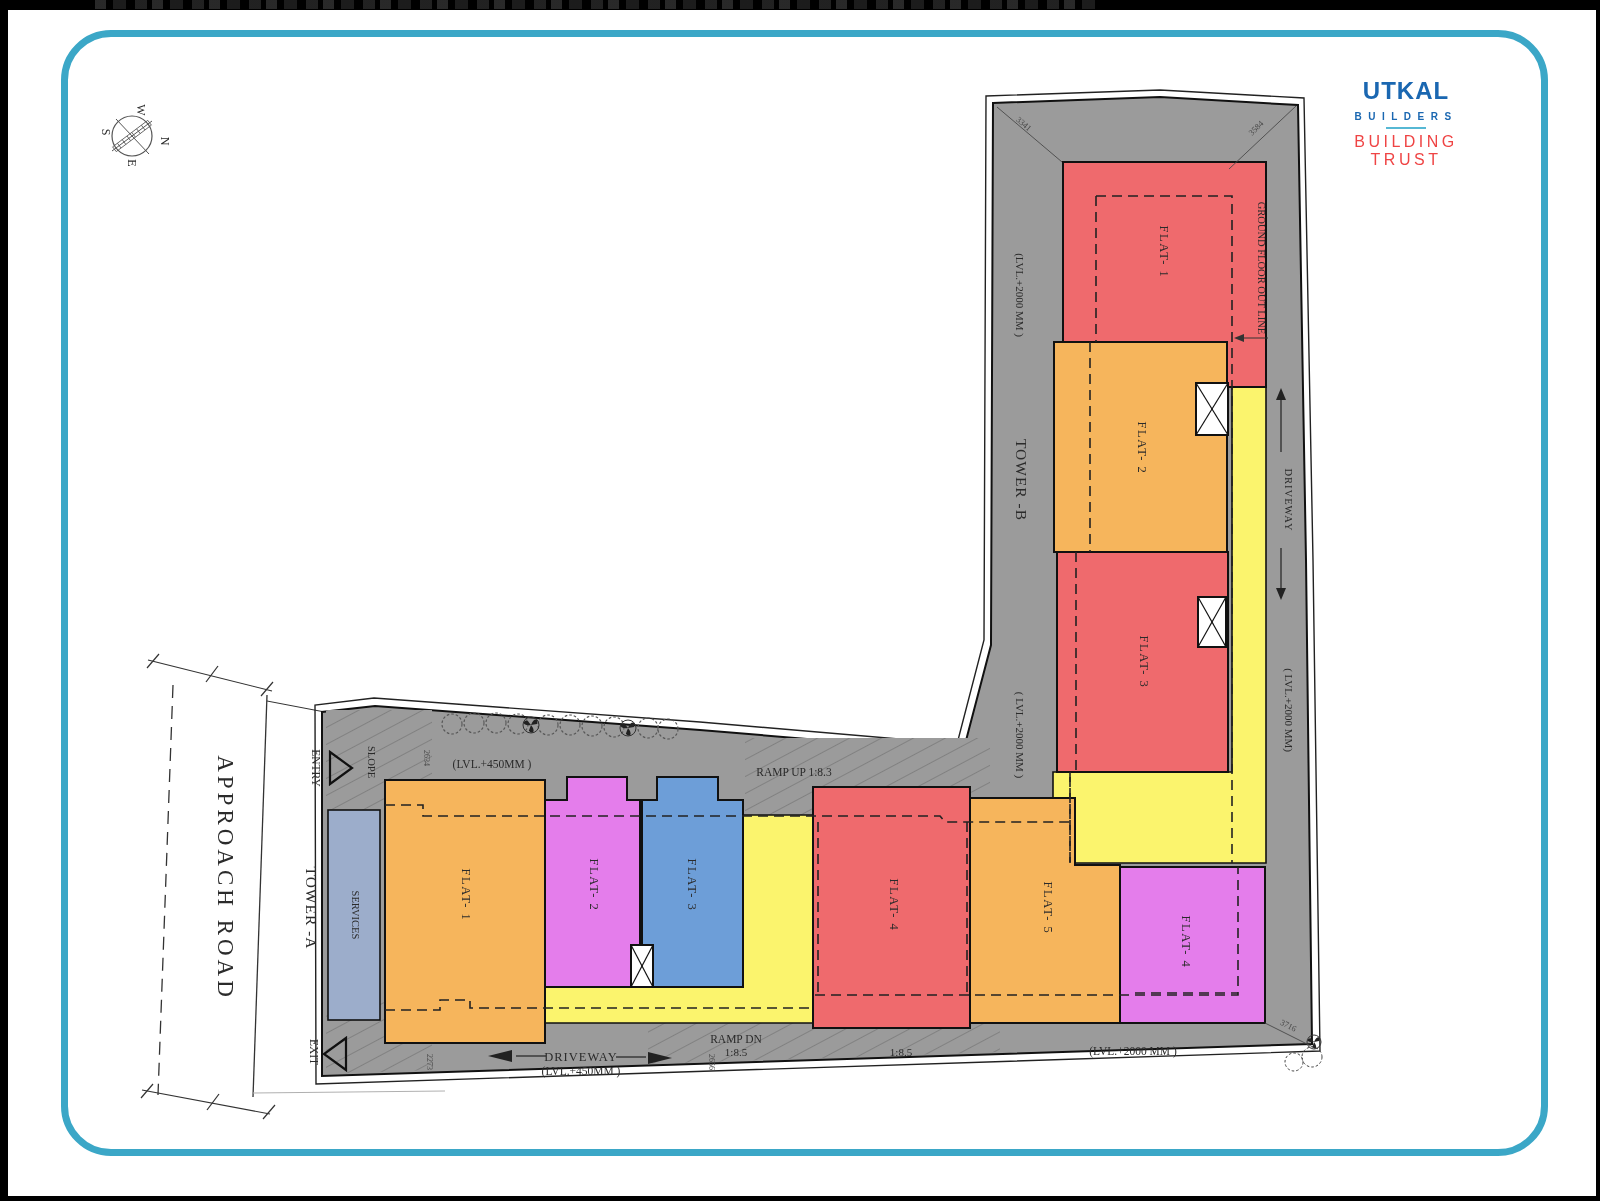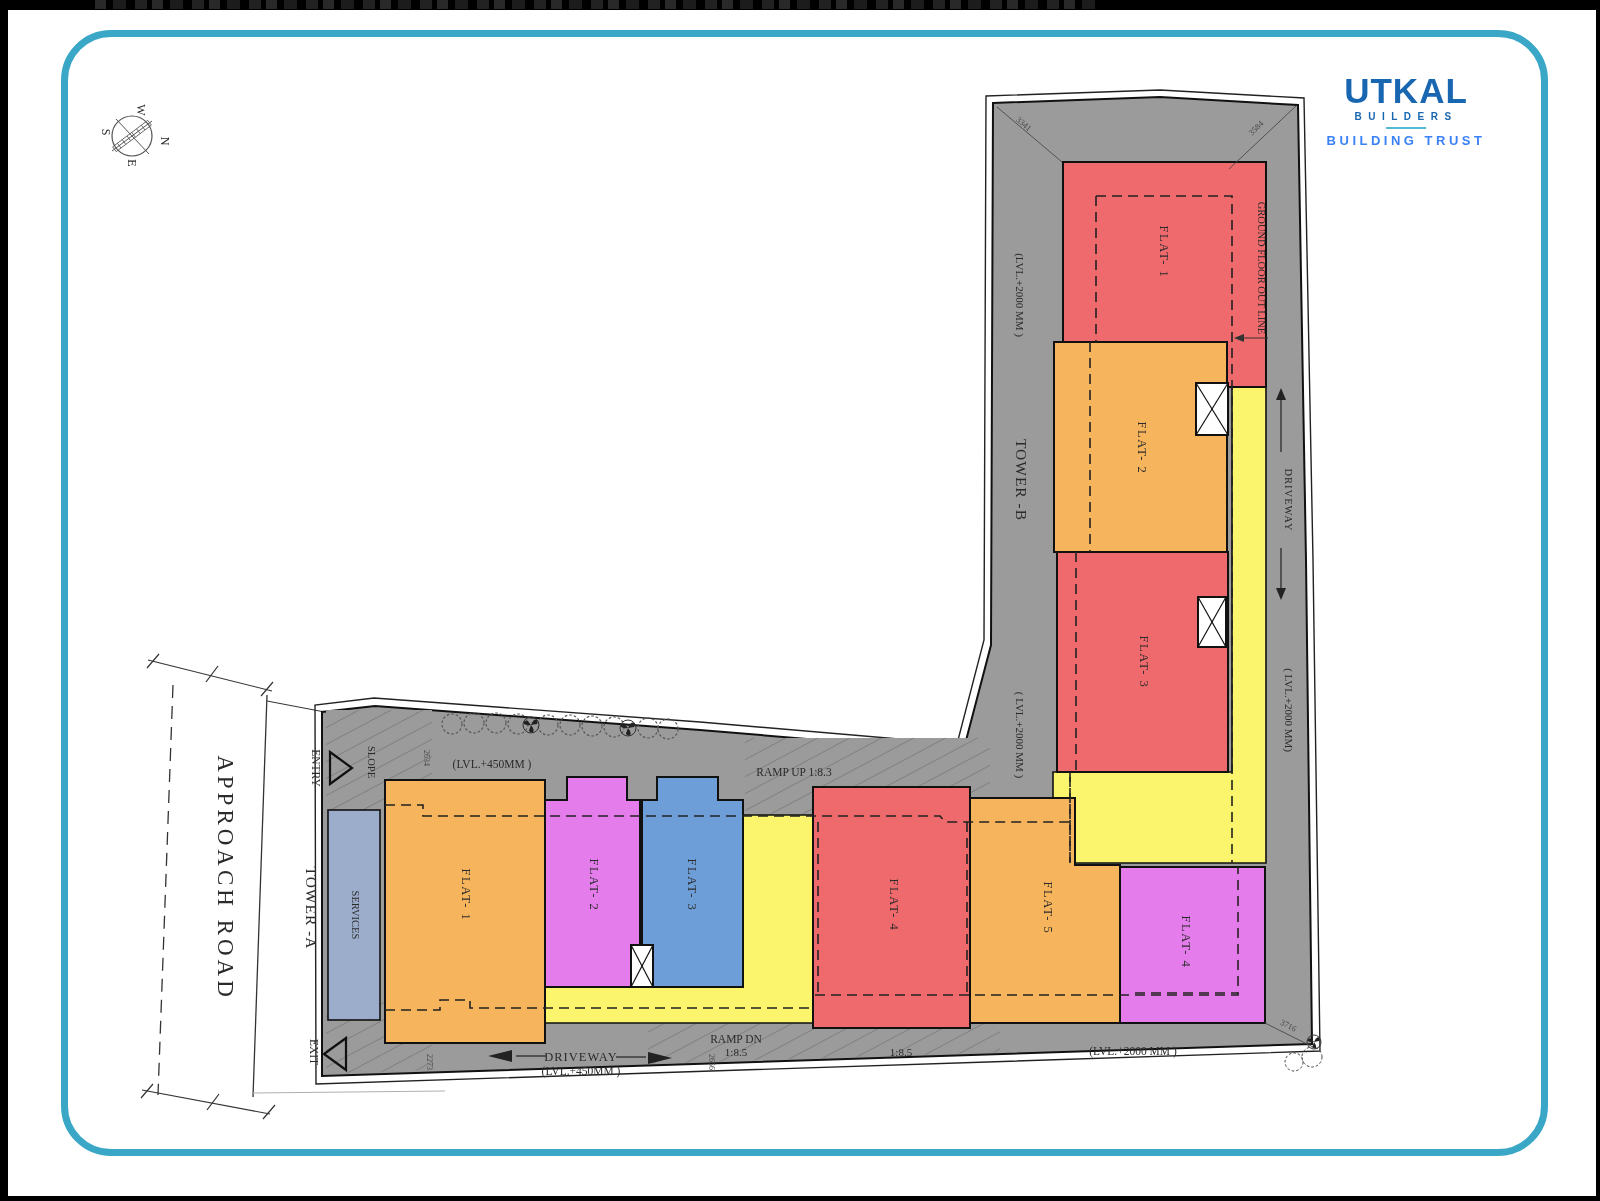--- a/index.html
+++ b/index.html
@@ -9,25 +9,25 @@
   .edge-top{left:0;top:0;width:1600px;height:10px;}
   .edge-top .glyphs{position:absolute;left:95px;top:0;width:1000px;height:9px;opacity:.55;
       background:repeating-linear-gradient(90deg,#4a4a4a 0 11px,#000 11px 18px,#333 18px 31px,#000 31px 40px,#3d3d3d 40px 52px,#000 52px 57px);}
   .edge-left{left:0;top:0;width:8px;height:1201px;}
   .edge-right{right:0;top:0;width:4px;height:1201px;}
   .edge-bottom{left:0;bottom:0;width:1600px;height:5px;}
   .page-border{position:absolute;left:61px;top:30px;width:1487px;height:1126px;
       box-sizing:border-box;border:7px solid #3ba7c7;border-radius:50px;}
   .logo{position:absolute;left:1326px;top:74px;width:160px;text-align:center;
         font-family:"Liberation Sans", sans-serif;}
-  .logo .brand{font-size:35px;font-weight:800;letter-spacing:1px;color:#1a67b1;line-height:34px;
+  .logo .brand{font-size:24px;font-weight:800;letter-spacing:1px;color:#1a67b1;line-height:34px;
         transform:scaleY(.98);}
   .logo .builders{font-size:10px;font-weight:700;letter-spacing:6.5px;color:#1a67b1;margin-top:3px;text-align:center;}
   .logo .rule{width:40px;height:2px;background:#56b8d4;margin:5px auto 4px auto;}
-  .logo .tagline{font-size:13px;font-weight:700;letter-spacing:3.5px;color:#3b82f6;}
+  .logo .tagline{font-size:16px;font-weight:400;letter-spacing:3.5px;color:#ef4444;}
   svg .lbl{fill:#2b2b2b;}
   svg .dim{fill:#4a4a4a;}
 </style>
 </head>
 <body>
 
 <div class="stage">
 
   <div class="edge edge-top">
     <div class="glyphs"></div>

